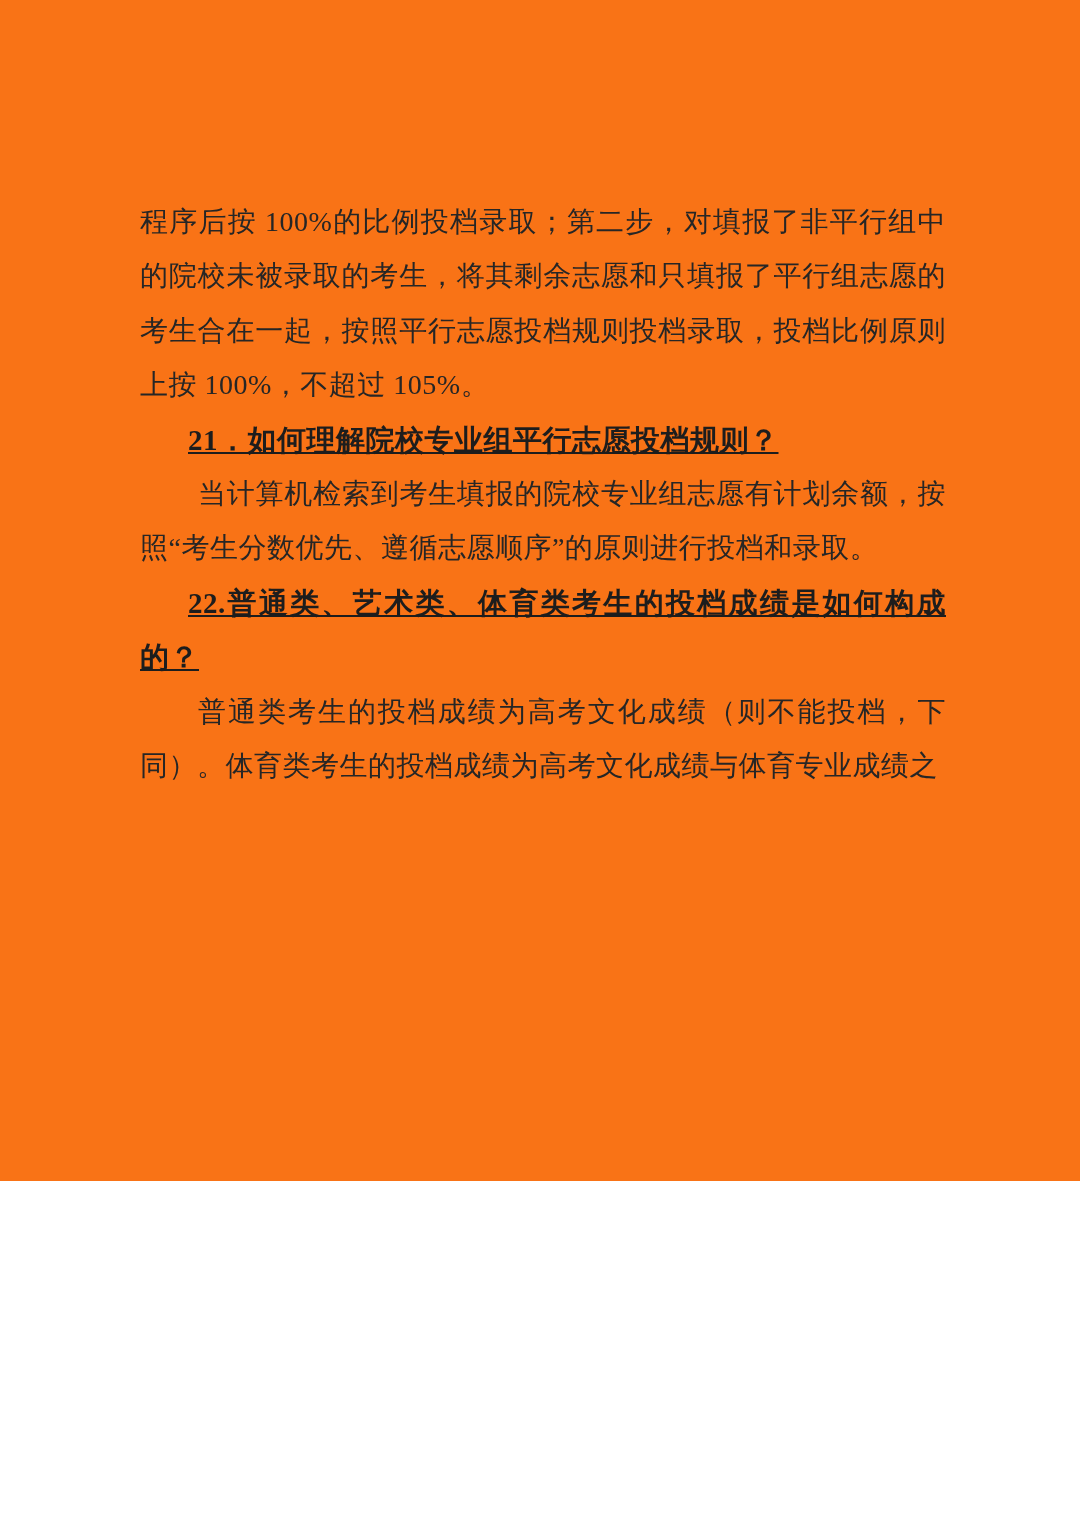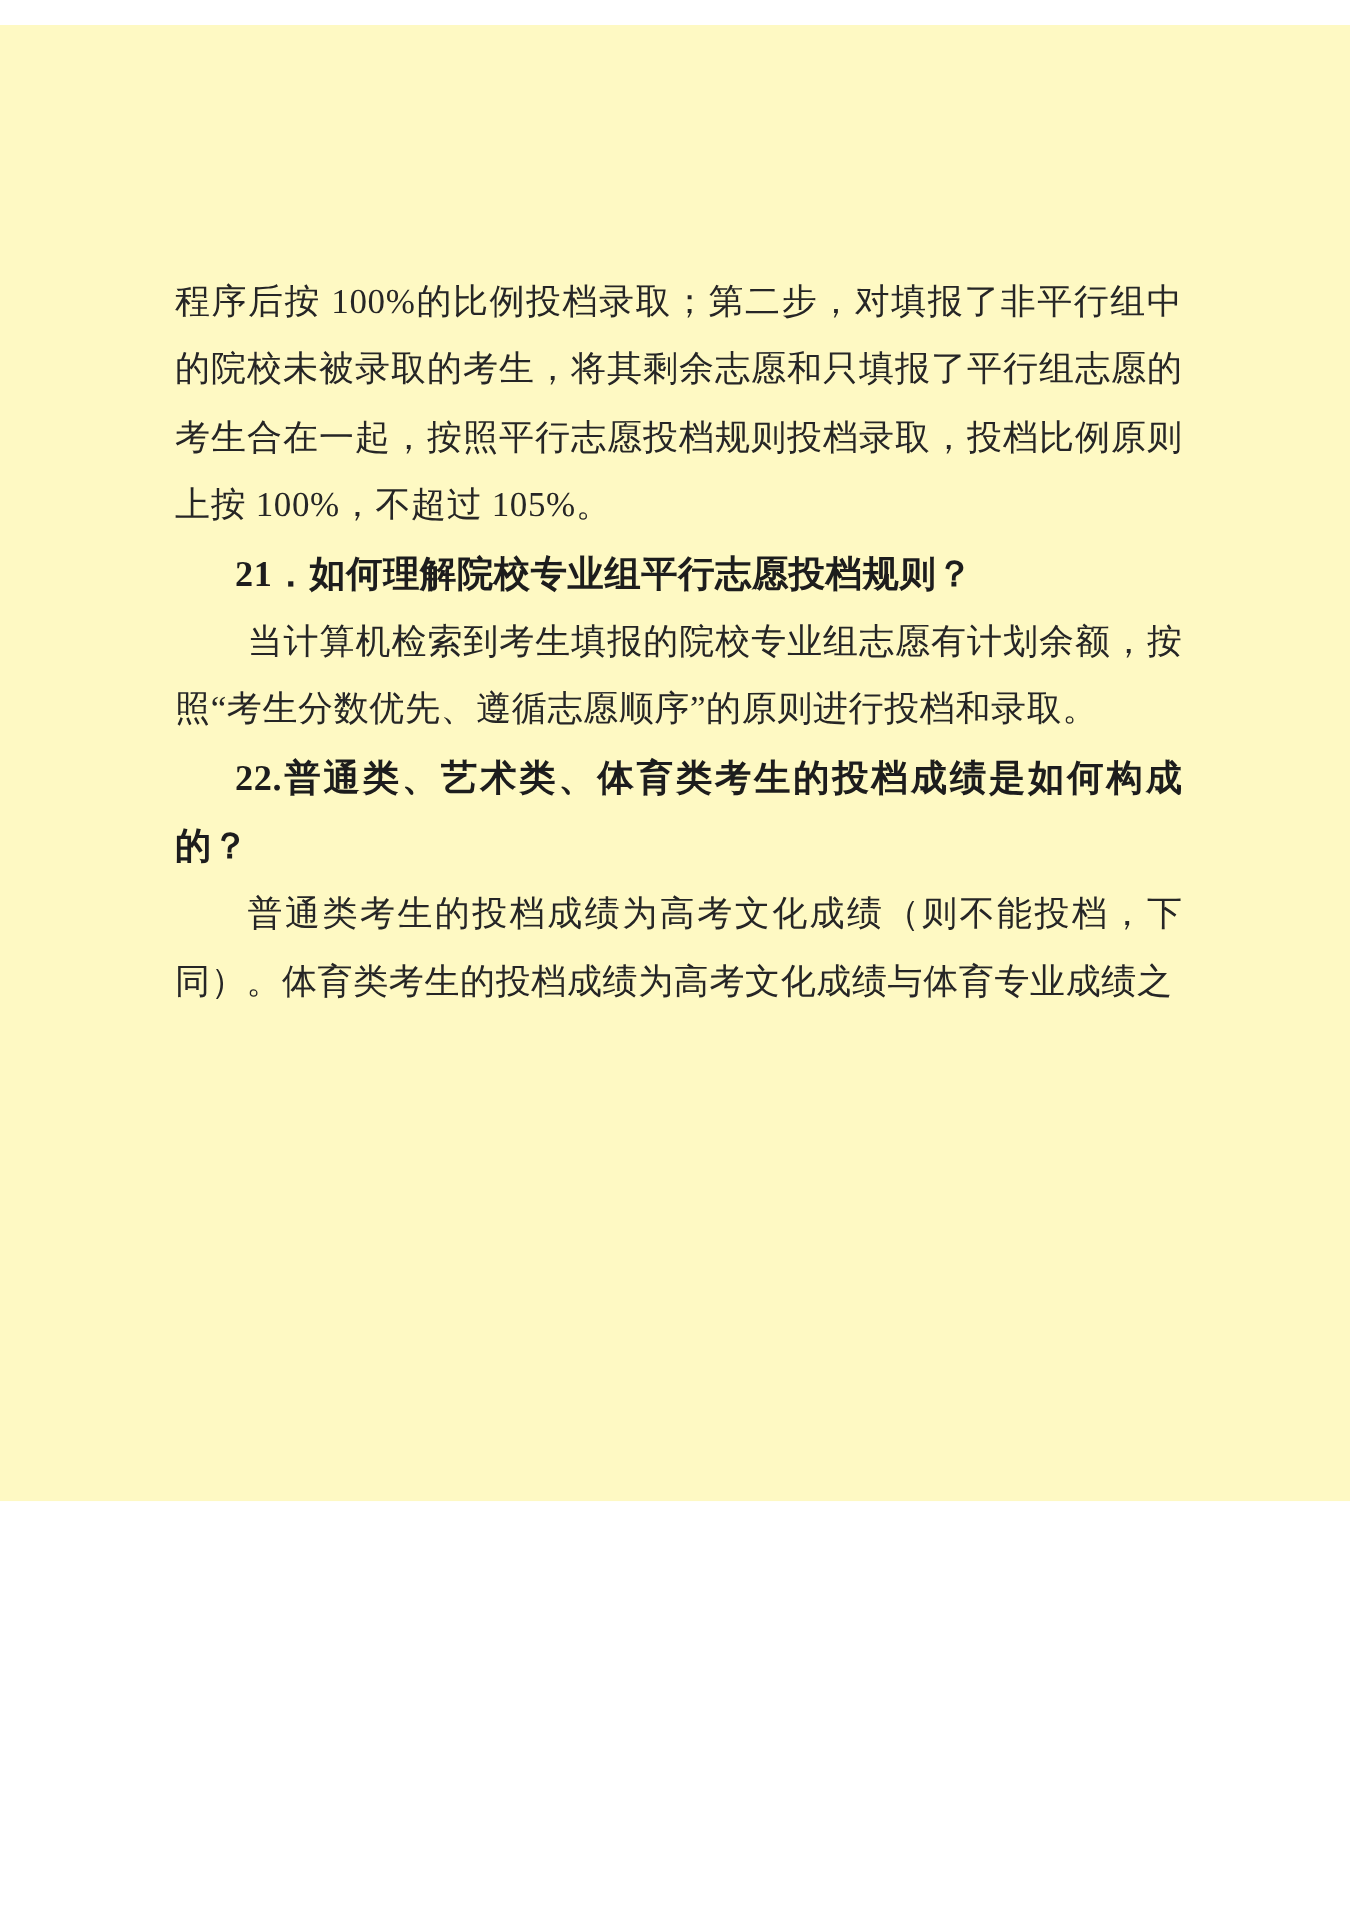--- a/index.html
+++ b/index.html
@@ -4,25 +4,24 @@
 <style>
   html, body {
     margin: 0;
     padding: 0;
     background: #ffffff;
   }
   #page {
     position: relative;
     width: 1080px;
     height: 1181px;
-    background: #fef9c3;
+    background: #f97316;
     overflow: hidden;
     font-family: "Liberation Serif", "DejaVu Serif", serif;
     color: #262626;
-    margin-top: 20px;
   }
   #text-block {
     position: absolute;
     left: 140px;
     top: 195px;
     width: 806px;
     font-size: 28px;
     line-height: 54.4px;
     letter-spacing: 0.5px;
   }
@@ -35,20 +34,21 @@
     text-indent: 58px;
   }
   .para-continuation {
     text-indent: 0;
   }
   .heading {
     font-weight: bold;
     text-indent: 48px;
     font-size: 29px;
     color: #1d1d1d;
+    text-decoration: underline;
   }
   #footer-page-number {
     position: absolute;
     left: 143px;
     top: 1320px;
     font-size: 27px;
     letter-spacing: 2px;
     color: #2a2a2a;
   }
 </style>

